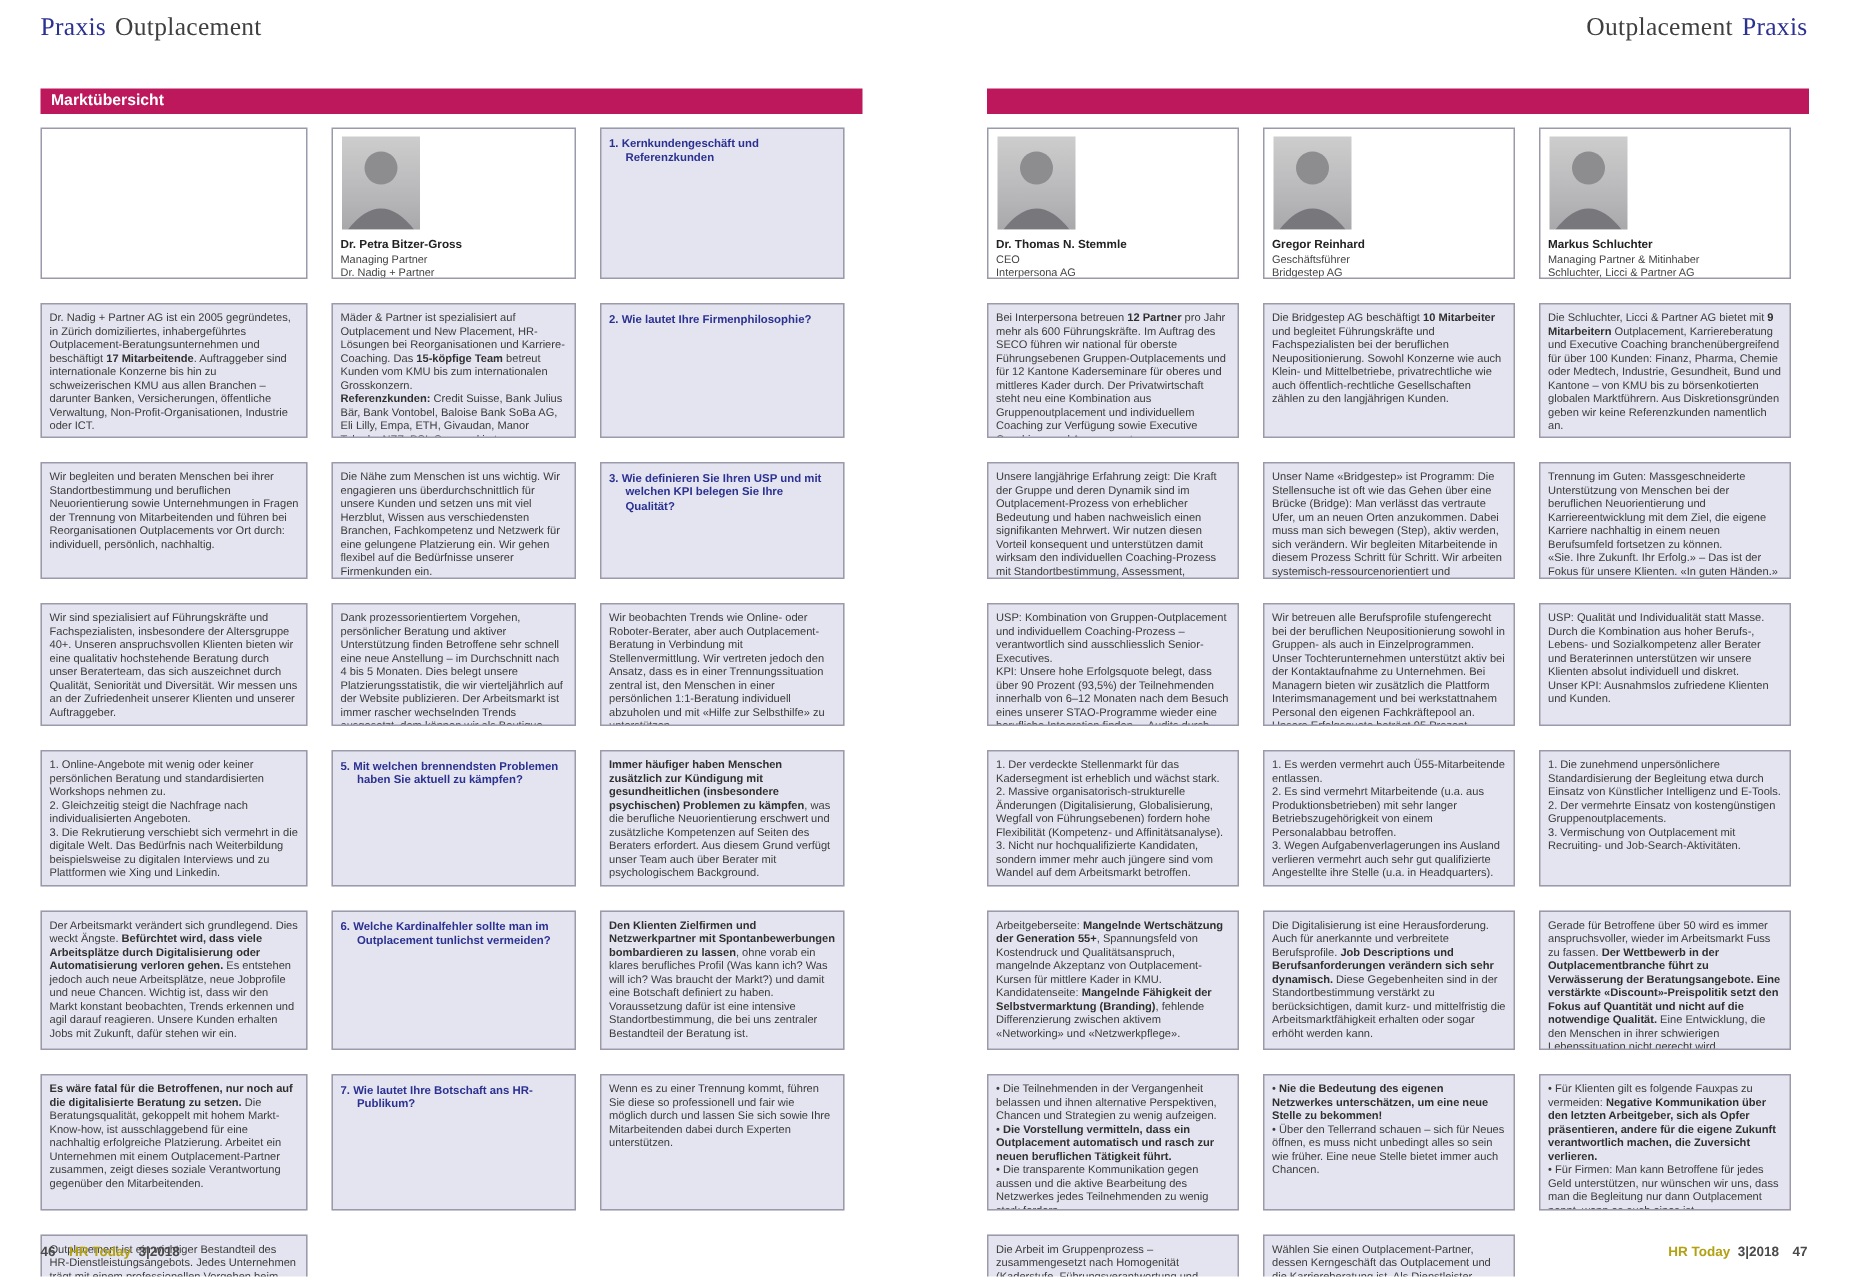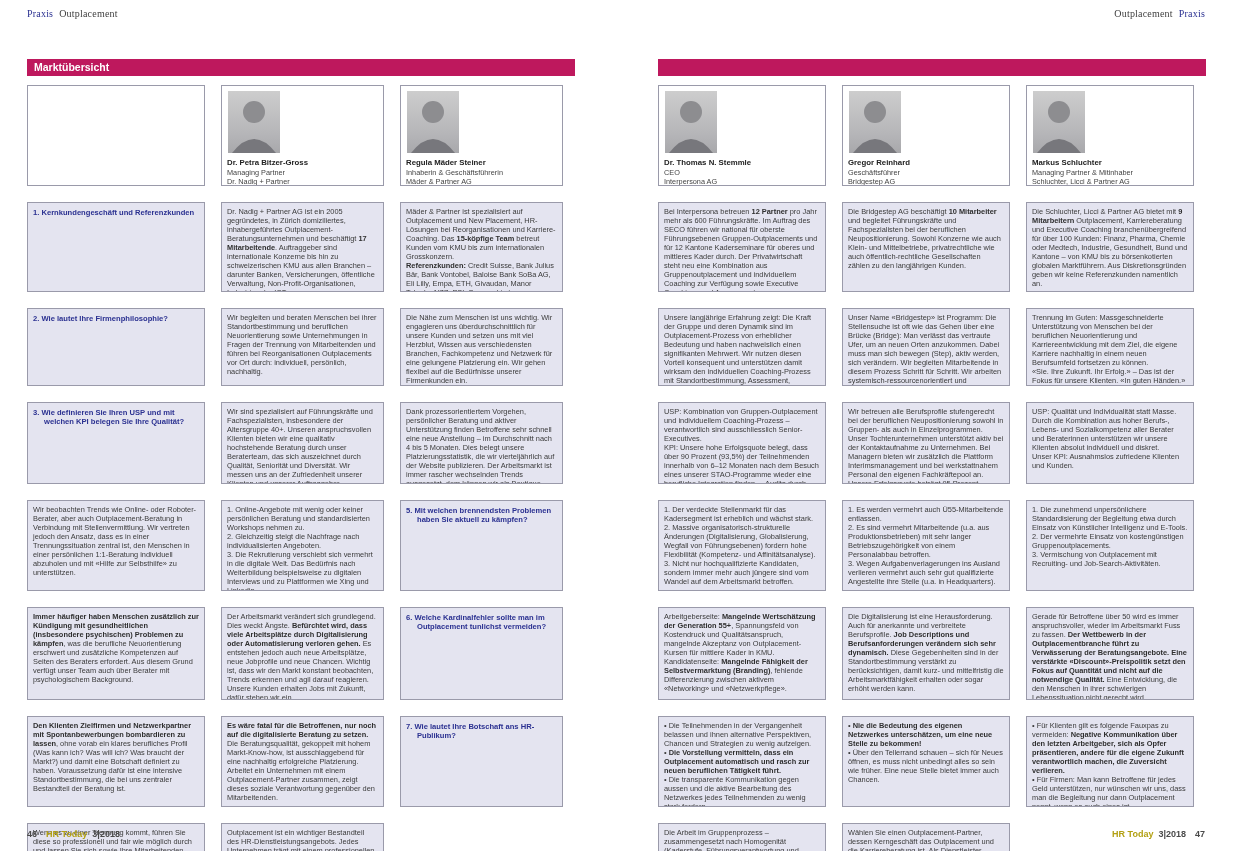--- a/index.html
+++ b/index.html
@@ -2,21 +2,21 @@
 <html><head>
 <meta charset="utf-8">
 <style>
   html,body{margin:0;padding:0;}
   body{
     width:1233px;height:851px;position:relative;background:#ffffff;
     font-family:"Liberation Sans",sans-serif;color:#3a3a3a;overflow:hidden;
   }
   .eyebrow{
     position:absolute;top:8px;font-family:"Liberation Serif",serif;
-    font-size:10px;letter-spacing:.2px;
+    font-size:17px;letter-spacing:.2px;
   }
   .eyebrow .sec{color:#2b3191;}
   .eyebrow .top{color:#3f3f3f;}
   .eyebrow span{margin-right:6px;}
   .eyebrow.right{right:28px;text-align:right;}
   .eyebrow.right span{margin-right:0;margin-left:6px;}
   .eyebrow.left{left:27px;}
 
   .page{position:absolute;top:59px;width:548px;}
   .page.left{left:27px;}
@@ -84,31 +84,20 @@
         <svg width="52" height="62" viewBox="0 0 52 62">
             <circle cx="26" cy="21" r="11" fill="#8d8d90"></circle>
             <path d="M4 62 Q26 34 48 62 Z" fill="#77777c"></path>
           </svg>
       </div>
       <div class="p-name">Dr. Petra Bitzer-Gross</div>
       <div class="p-role">Managing Partner</div>
       <div class="p-co">Dr. Nadig + Partner</div>
     </div>
 
-    <div class="cell header">
-      <div class="photo">
-        <svg width="52" height="62" viewBox="0 0 52 62">
-            <circle cx="26" cy="21" r="11" fill="#8d8d90"></circle>
-            <path d="M4 62 Q26 34 48 62 Z" fill="#77777c"></path>
-          </svg>
-      </div>
-      <div class="p-name">Regula Mäder Steiner</div>
-      <div class="p-role">Inhaberin &amp; Geschäftsführerin</div>
-      <div class="p-co">Mäder &amp; Partner AG</div>
-    </div>
 
     <div class="cell q">1. Kernkundengeschäft und Referenzkunden</div>
     <div class="cell">Dr. Nadig + Partner AG ist ein 2005 gegründetes, in Zürich domiziliertes, inhabergeführtes Outplacement-Beratungsunternehmen und beschäftigt <strong>17 Mitarbeitende</strong>. Auftraggeber sind internationale Konzerne bis hin zu schweizerischen KMU aus allen Branchen – darunter Banken, Versicherungen, öffentliche Verwaltung, Non-Profit-Organisationen, Industrie oder ICT.</div>
     <div class="cell">Mäder &amp; Partner ist spezialisiert auf Outplacement und New Placement, HR-Lösungen bei Reorganisationen und Karriere-Coaching. Das <strong>15-köpfige Team</strong> betreut Kunden vom KMU bis zum internationalen Grosskonzern.<br><strong>Referenzkunden:</strong> Credit Suisse, Bank Julius Bär, Bank Vontobel, Baloise Bank SoBa AG, Eli Lilly, Empa, ETH, Givaudan, Manor Takeda, NZZ, PSI, Swarovski etc.</div>
 
     <div class="cell q">2. Wie lautet Ihre Firmenphilosophie?</div>
     <div class="cell">Wir begleiten und beraten Menschen bei ihrer Standortbestimmung und beruflichen Neuorientierung sowie Unternehmungen in Fragen der Trennung von Mitarbeitenden und führen bei Reorganisationen Outplacements vor Ort durch: individuell, persönlich, nachhaltig.</div>
     <div class="cell">Die Nähe zum Menschen ist uns wichtig. Wir engagieren uns überdurchschnittlich für unsere Kunden und setzen uns mit viel Herzblut, Wissen aus verschiedensten Branchen, Fachkompetenz und Netzwerk für eine gelungene Platzierung ein. Wir gehen flexibel auf die Bedürfnisse unserer Firmenkunden ein.</div>
 
     <div class="cell q">3. Wie definieren Sie Ihren USP und mit welchen KPI belegen Sie Ihre Qualität?</div>

